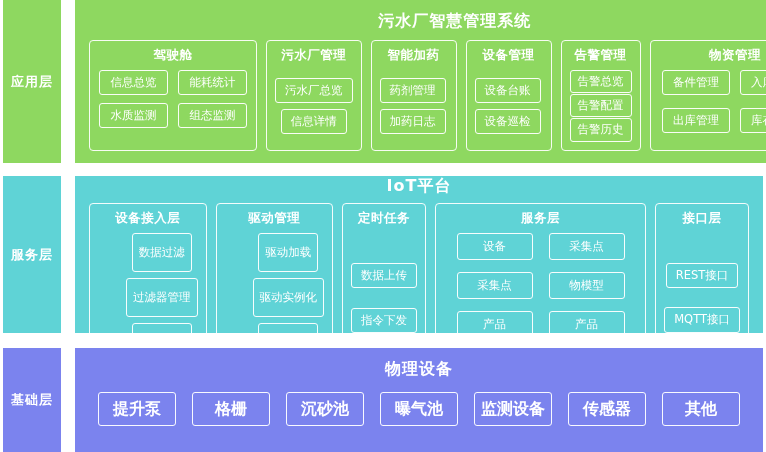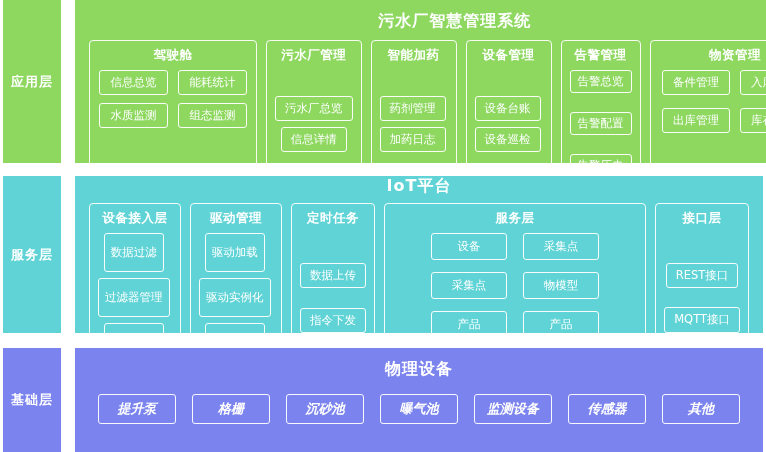--- a/index.html
+++ b/index.html
@@ -134,51 +134,50 @@
   .g-dosing   { flex: 0 0 86px; }
   .g-device   { flex: 0 0 86px; }
   .g-alarm    { flex: 0 0 80px; }
   .g-material { flex: 0 0 171px; }
 
   .g-cockpit  .group-items { gap: 8px 10px; }
   .g-cockpit  .chip { flex: 0 0 69px; }
   .g-material .group-items { gap: 13px 10px; }
   .g-material .chip { flex: 0 0 68px; }
   .g-alarm .chip { padding: 4px 7px; }
-  .g-alarm .group-items.stack { gap: 19px; }
+  .g-alarm .group-items.stack { gap: 1px; }
 
   .g-access  { flex: 0 0 92px; }
   .g-driver  { flex: 0 0 92px; }
   .g-timer   { flex: 0 0 80px; }
   .g-service { flex: 1 1 auto; }
   .g-iface   { flex: 0 0 90px; }
 
-  .g-access .chip, .g-driver .chip { padding: 12px 6px; }
+  .g-access .chip, .g-driver .chip { padding: 12px 6px; margin-left: 28px; }
   .g-timer .group-items.stack { gap: 20px; justify-content: center; }
   .g-iface .group-items.stack { gap: 19px; justify-content: center; }
 
   .g-service .group-items { gap: 12px 16px; padding: 0 10px; box-sizing: border-box; }
   .g-service .chip { flex: 0 0 76px; padding: 6px 9px; }
 
   
   .infra-items {
     flex: 1 1 auto;
     display: flex;
     flex-direction: row;
     justify-content: space-between;
     align-items: center;
     padding: 0 23px 14px 23px;
     box-sizing: border-box;
   }
   .infra-items .chip {
     flex: 0 0 78px;
     padding: 7px 6px;
-    font-size: 13px;
+    font-size: 16px;
     font-weight: bold;
-    font-style: italic;
   }
 </style>
 </head>
 <body>
 
 <div id="diagram">
 
   <div class="layer-row app">
     <div class="side-label c-green">
       <span>应用层</span>

